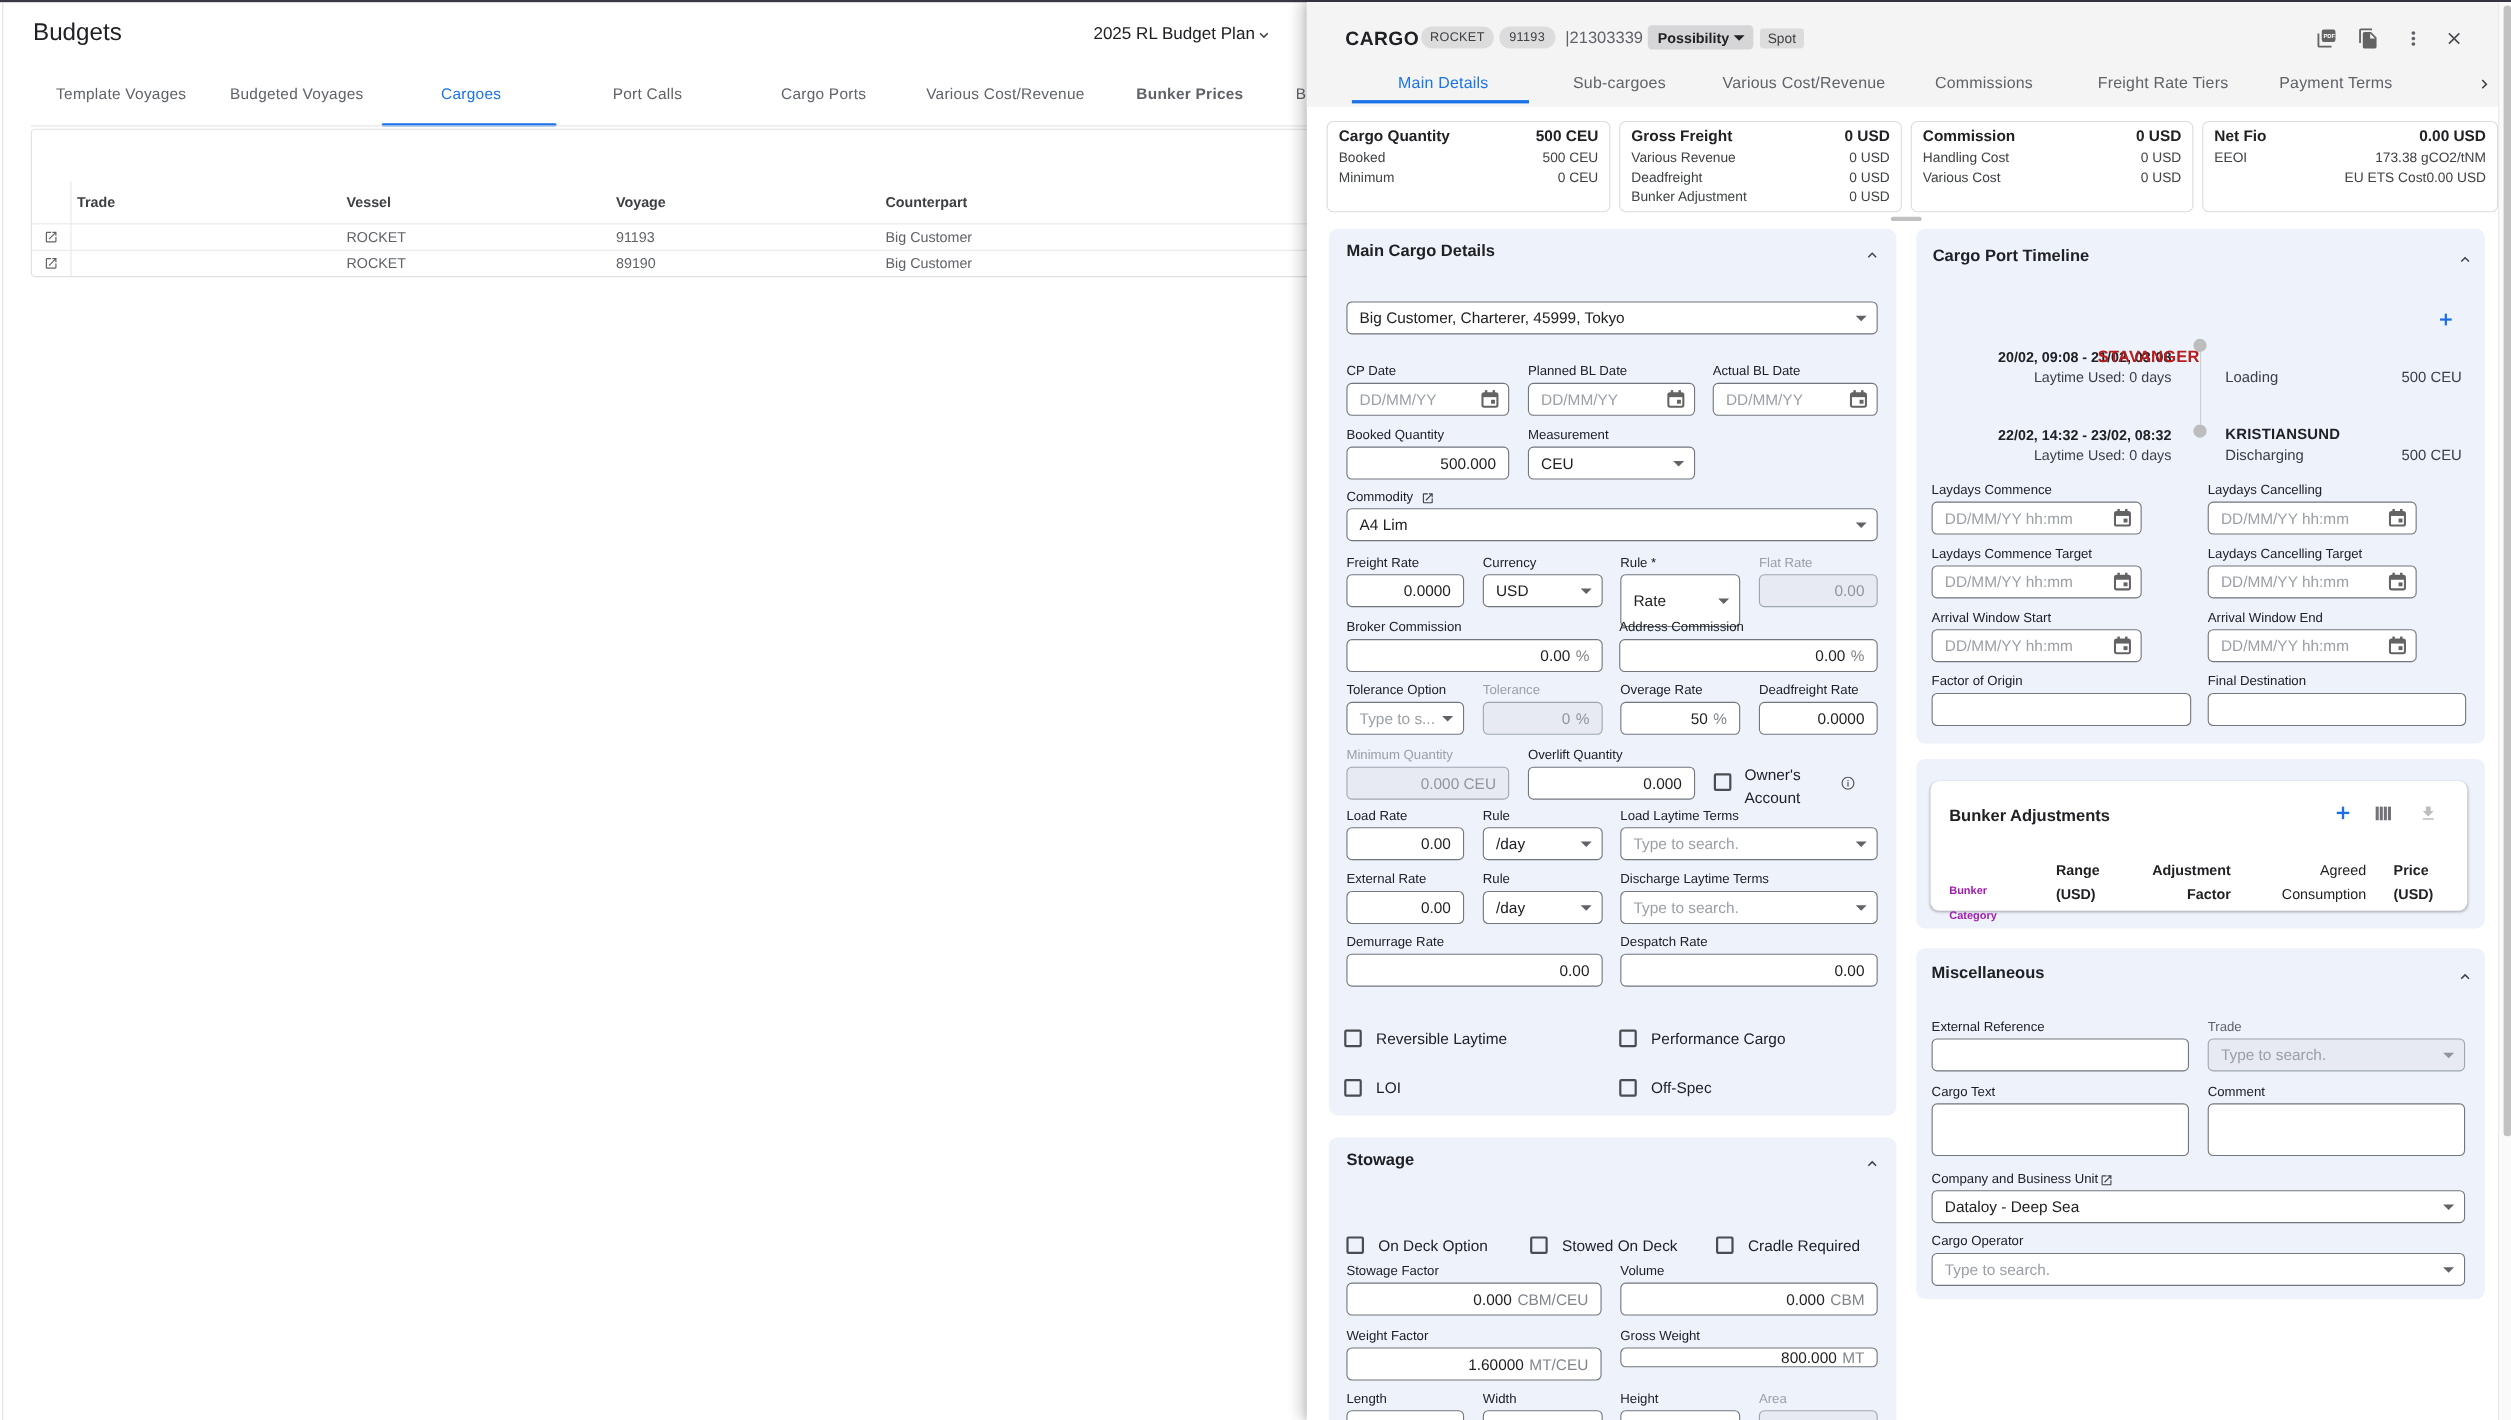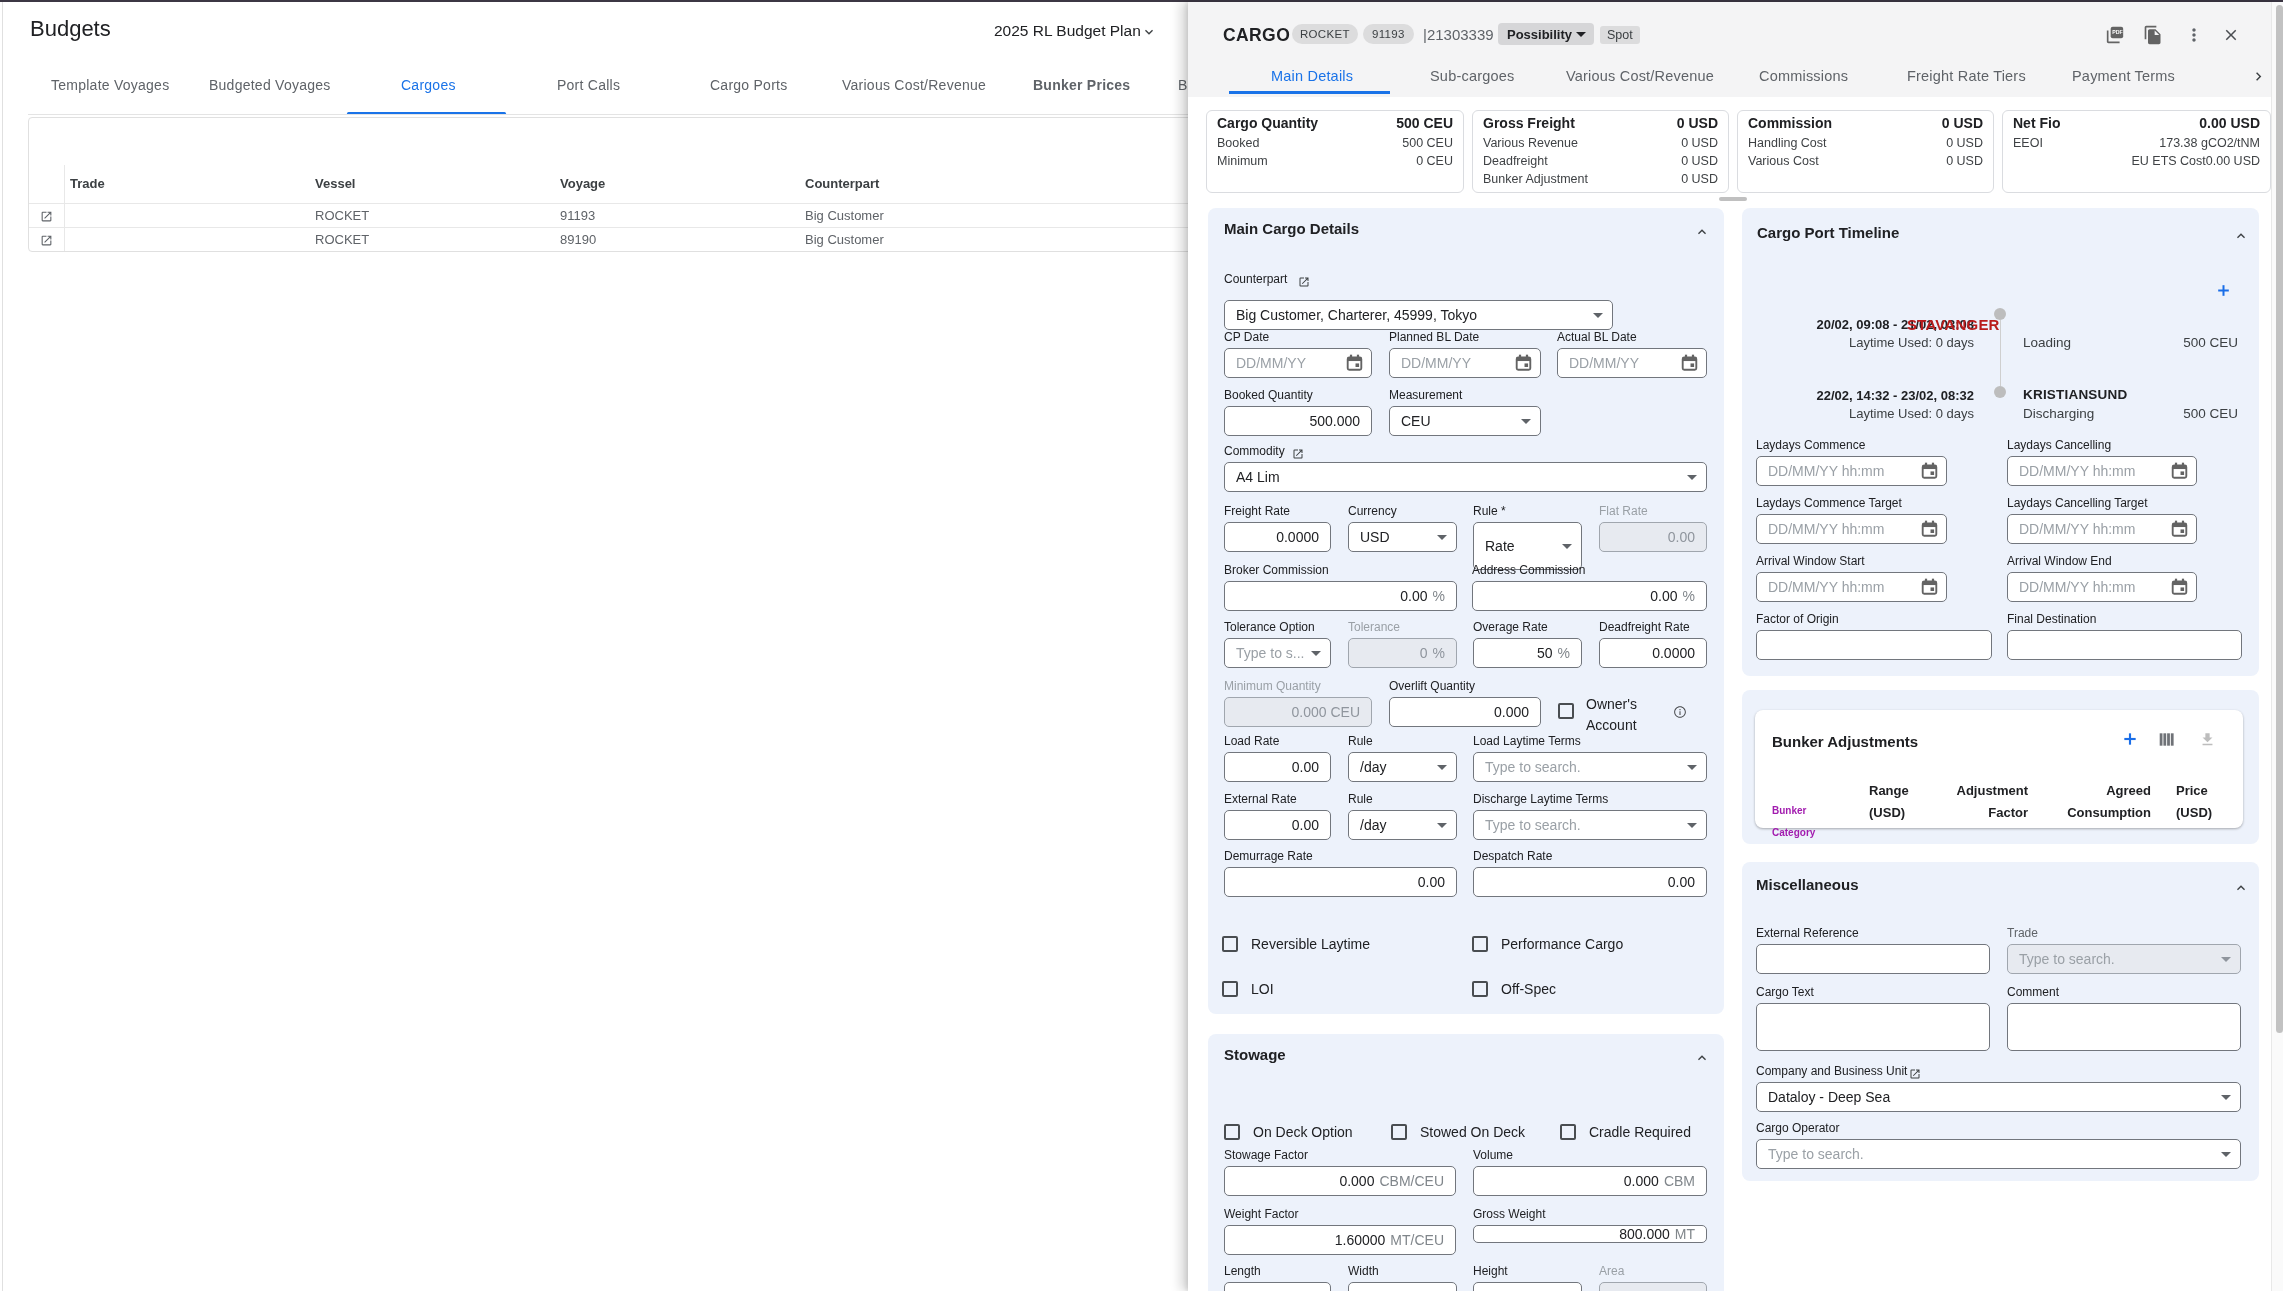--- a/index.html
+++ b/index.html
@@ -152,21 +152,21 @@
 <div class="abs" style="left:1719px;top:197px;width:28px;height:4px;border-radius:2px;background:#c0c0c0"></div>
 <div class="card" style="left:1208px;top:208px;width:516px;height:806px"></div>
 <div class="ct" style="left:1224px;top:220px">Main Cargo Details</div>
 <div style="position:absolute;left:1694px;top:224px"><svg style="" width="16" height="16" viewBox="0 0 24 24">
       <path fill="#3c4043" d="M7.41 15.41 12 10.83l4.59 4.58L18 14l-6-6-6 6z"></path>
     </svg></div>
 <div class="lbl " style="left:1224px;top:271px">Counterpart</div>
 <div style="position:absolute;left:1298px;top:274px;width:12px;height:12px"><svg style="" width="12" height="12" viewBox="0 0 24 24">
       <path fill="#3c4043" d="M19 19H5V5h7V3H5a2 2 0 0 0-2 2v14a2 2 0 0 0 2 2h14c1.1 0 2-.9 2-2v-7h-2v7zM14 3v2h3.59l-9.83 9.83 1.41 1.41L19 6.41V10h2V3h-7z"></path>
     </svg></div>
-<div class="in " style="left:1224px;top:300px;width:389px;height:30px">
+<div class="in " style="left:1224px;top:274px;width:483px;height:30px">
     <span class="">Big Customer, Charterer, 45999, Tokyo</span>
     <span style="position:absolute;right:9px;top:50%;margin-top:-2.5px;width:0;height:0;border-left:5px solid transparent;border-right:5px solid transparent;border-top:5.5px solid #5f6368"></span>
   </div>
 <div class="lbl " style="left:1224px;top:329px">CP Date</div>
 <div class="lbl " style="left:1389px;top:329px">Planned BL Date</div>
 <div class="lbl " style="left:1557px;top:329px">Actual BL Date</div>
 <div class="in " style="left:1224px;top:348px;width:148px;height:30px">
     <span class="ph">DD/MM/YY</span>
     <span style="position:absolute;right:8px;top:4px"><svg style="" width="17" height="20" viewBox="0 0 20 22">
         <rect x="2" y="4.5" width="16" height="14.5" rx="1.8" fill="none" stroke="#636363" stroke-width="2.2"></rect>
@@ -416,21 +416,21 @@
       <rect x="7.0" y="2" width="3.6" height="16" fill="#6f7277"></rect>
       <rect x="11.8" y="2" width="3.6" height="16" fill="#6f7277"></rect>
       <rect x="16.6" y="2" width="3.6" height="16" fill="#6f7277"></rect>
     </svg></div>
 <div class="abs" style="left:2199px;top:731px"><svg style="" width="17" height="17" viewBox="0 0 24 24">
       <path fill="#bdbdbd" d="M19 9h-4V3H9v6H5l7 7 7-7zM5 18v2h14v-2H5z"></path>
     </svg></div>
 <div class="abs" style="left:1772px;top:800px;font-size:10px;font-weight:700;color:#a21caf;line-height:22px">Bunker<br>Category</div>
 <div class="abs" style="left:1869px;top:780px;font-size:13px;font-weight:700;color:#202124;line-height:22px">Range<br>(USD)</div>
 <div class="abs" style="left:1948px;top:780px;width:80px;text-align:right;font-size:13px;font-weight:700;color:#202124;line-height:22px">Adjustment<br>Factor</div>
-<div class="abs" style="left:2056px;top:780px;width:95px;text-align:right;font-size:13px;font-weight:700;color:#202124;line-height:22px">Agreed<br>Consumption</div>
+<div class="abs" style="left:2056px;top:780px;width:95px;text-align:right;font-size:13px;font-weight:400;color:#202124;line-height:22px">Agreed<br>Consumption</div>
 <div class="abs" style="left:2176px;top:780px;font-size:13px;font-weight:700;color:#202124;line-height:22px">Price<br>(USD)</div>
 <div class="card" style="left:1742px;top:862px;width:517px;height:319px"></div>
 <div class="ct" style="left:1756px;top:876px">Miscellaneous</div>
 <div style="position:absolute;left:2233px;top:880px"><svg style="" width="16" height="16" viewBox="0 0 24 24">
       <path fill="#3c4043" d="M7.41 15.41 12 10.83l4.59 4.58L18 14l-6-6-6 6z"></path>
     </svg></div>
 <div class="lbl " style="left:1756px;top:925px">External Reference</div>
 <div class="lbl dim2" style="left:2007px;top:925px">Trade</div>
 <div class="in " style="left:1756px;top:944px;width:234px;height:30px"></div>
 <div class="in dis" style="left:2007px;top:944px;width:234px;height:30px">

